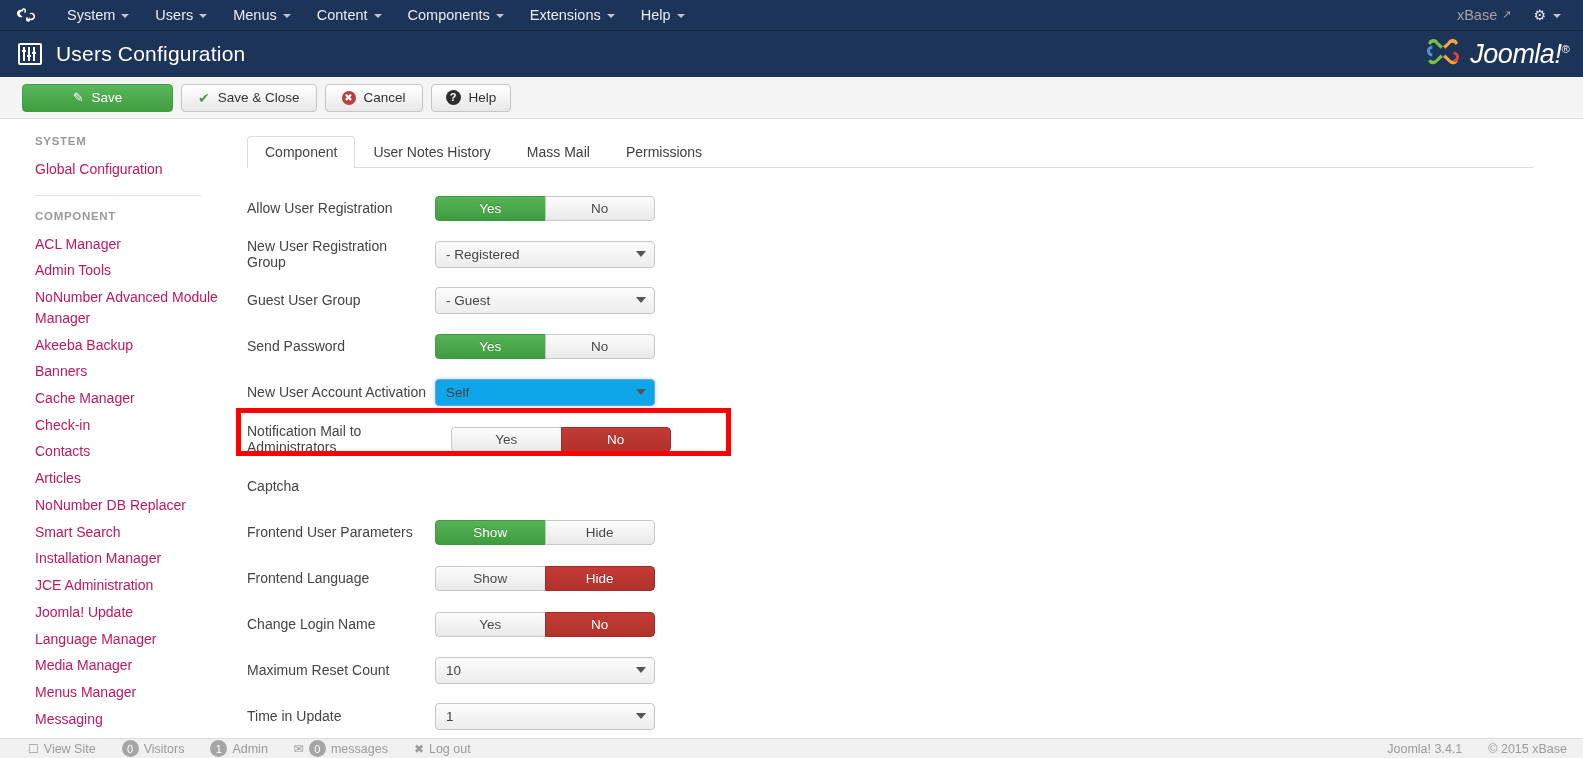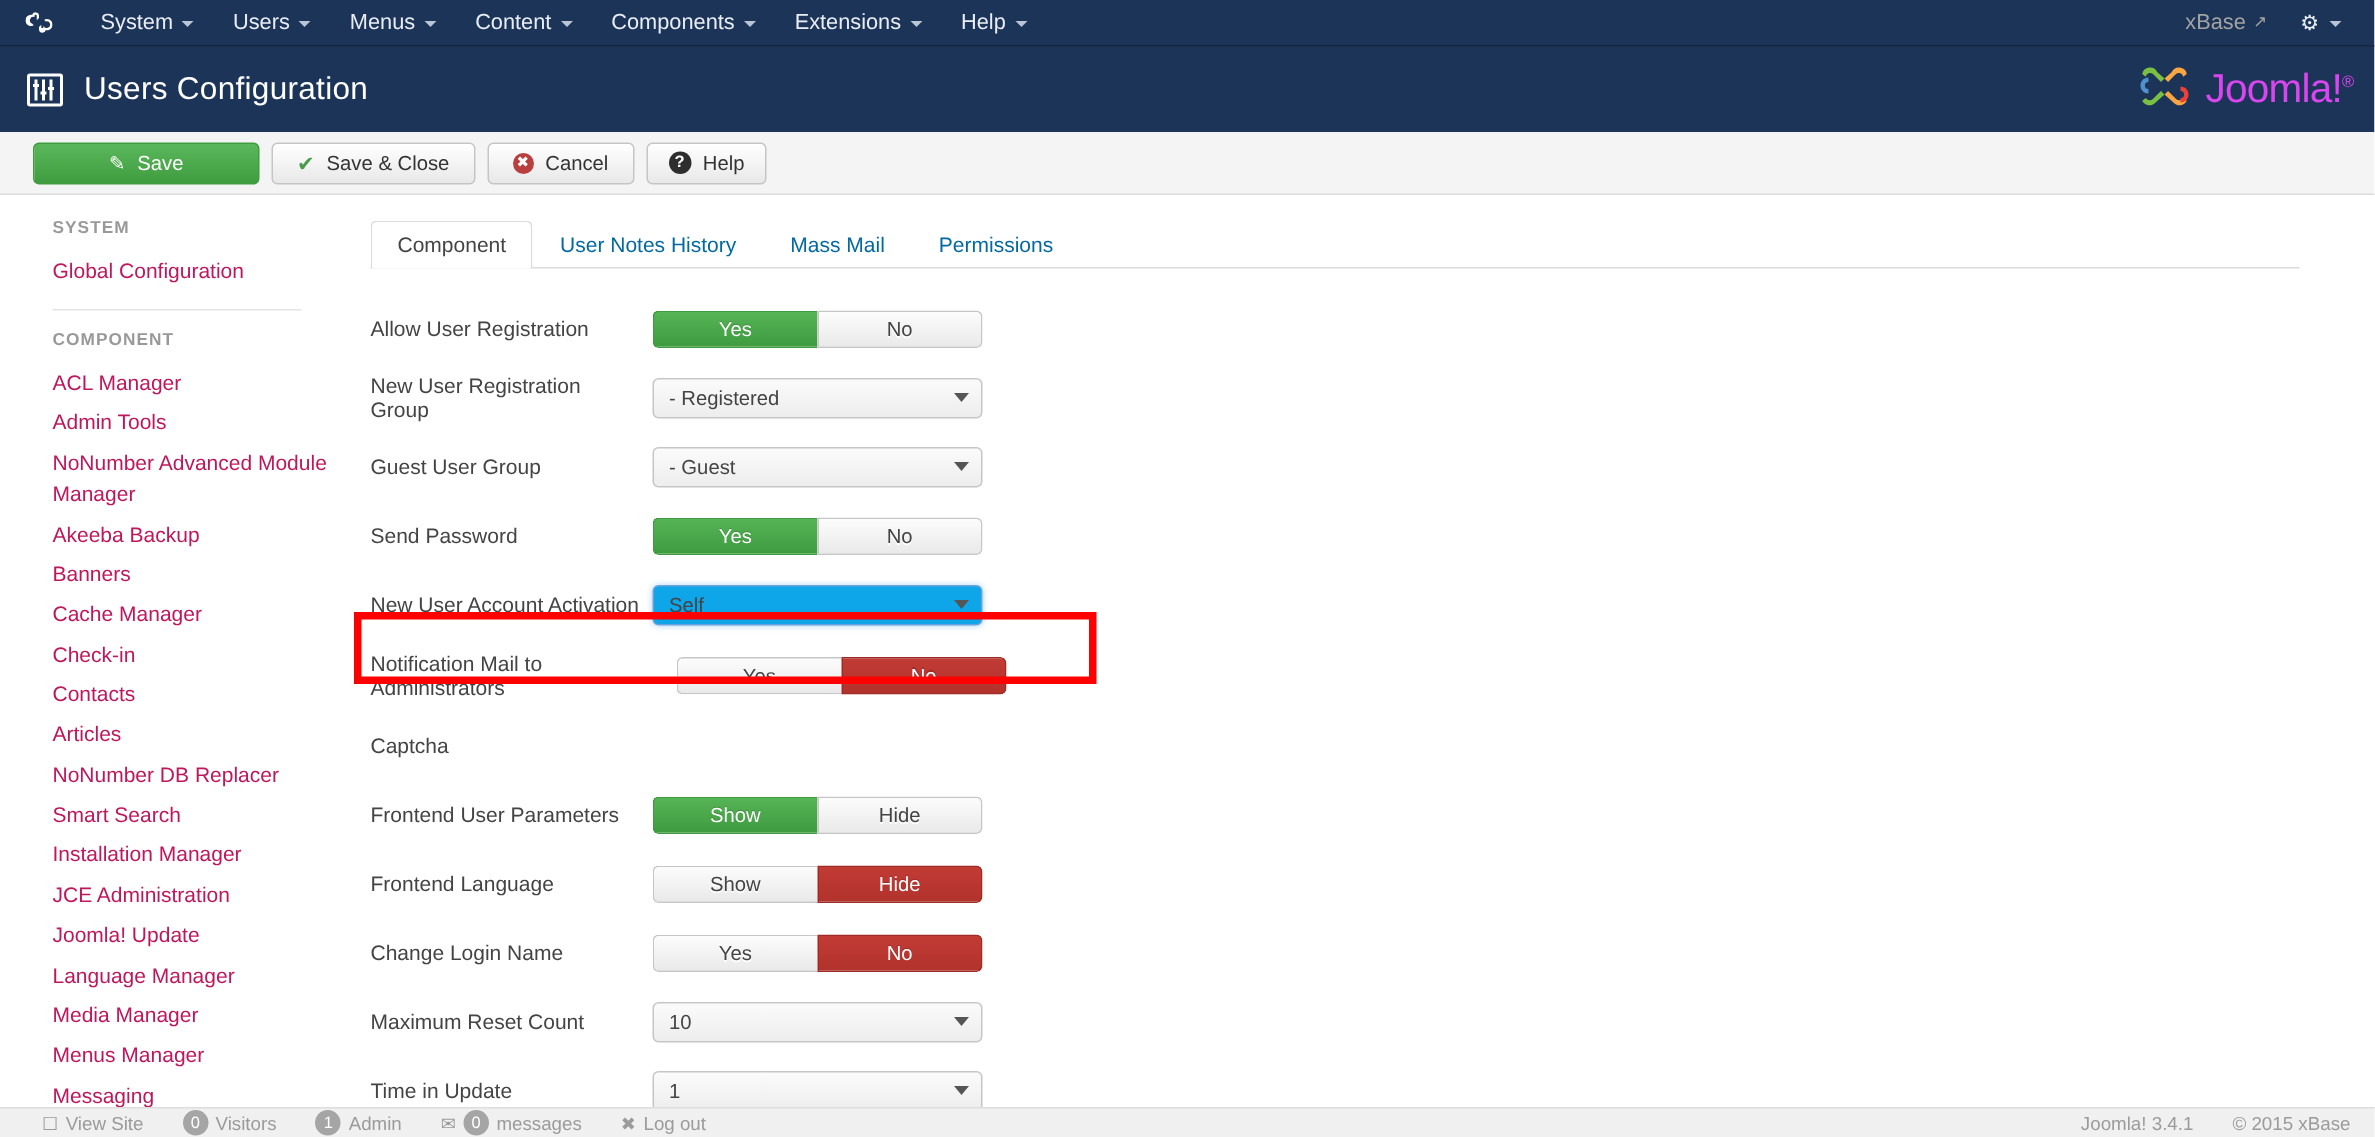--- a/index.html
+++ b/index.html
@@ -67,21 +67,21 @@
   .gear-wrap {
     color: #e8edf4;
     padding: 5px 10px;
     display: flex; align-items: center; gap: 7px;
     cursor: pointer;
     font-size: 14px;
   }
 
   
   .page-header {
-    height: 58px;
+    height: 47px;
     background: #1c3458;
     border-top: 1px solid #16273f;
     display: flex;
     align-items: center;
     padding: 0 14px 0 18px;
     position: relative;
   }
   .header-icon {
     width: 24px; height: 22px;
     border: 2px solid #fff;
@@ -115,24 +115,25 @@
     letter-spacing: .2px;
   }
   .joomla-logo {
     margin-left: auto;
     display: flex;
     align-items: center;
     gap: 7px;
   }
   .jlogo-mark { width: 40px; height: 38px; }
   .jlogo-text {
-    color: #d946ef;
+    color: #ffffff;
     font-size: 27px;
     letter-spacing: -0.5px;
     font-weight: 300;
+    font-style: italic;
   }
   .jlogo-text sup { font-size: 11px; vertical-align: super; }
 
   
   .toolbar {
     height: 42px;
     background: #f4f4f4;
     border-bottom: 1px solid #dcdcdc;
     display: flex;
     align-items: center;
@@ -215,21 +216,21 @@
   
   .tabs {
     display: flex;
     align-items: flex-end;
     border-bottom: 1px solid #dcdcdc;
     width: 1286px;
     height: 32px;
   }
   .tab {
     font-size: 14px;
-    color: #0369a1;
+    color: #404040;
     padding: 6px 17px;
     cursor: pointer;
     border: 1px solid transparent;
     border-bottom: none;
     position: relative;
     top: 1px;
     line-height: 19px;
   }
   .tab.active {
     color: #444;

